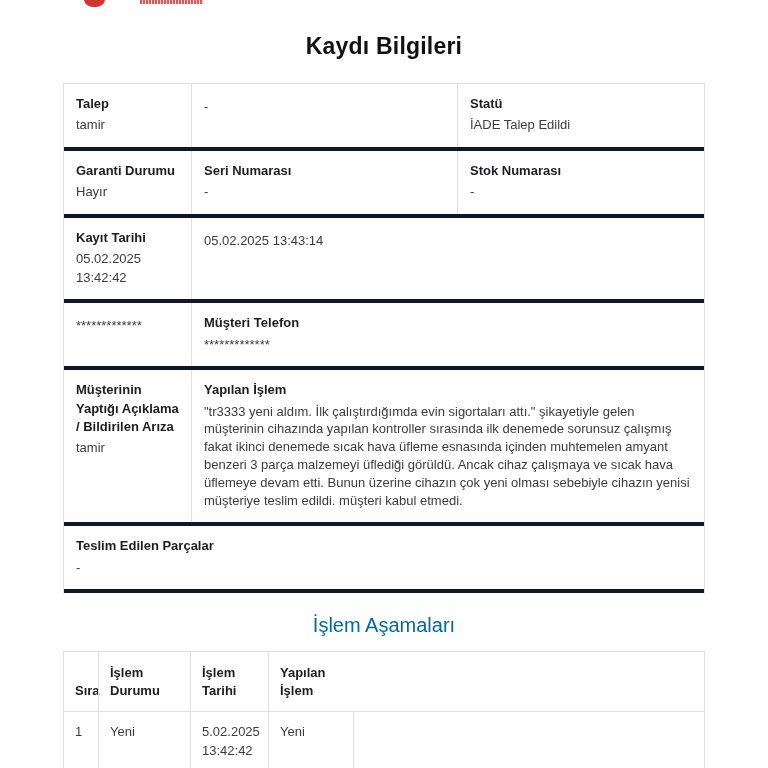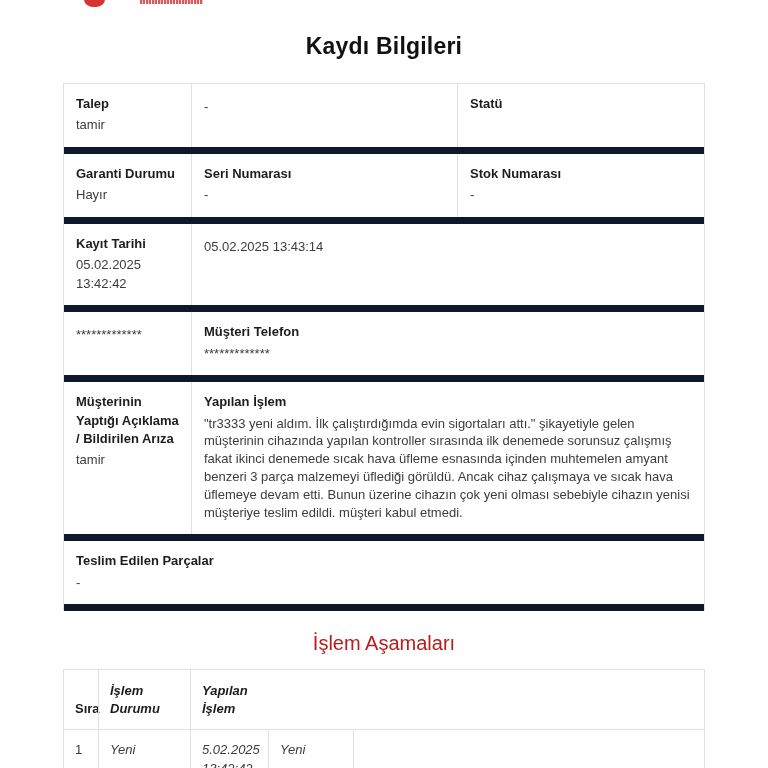--- a/index.html
+++ b/index.html
@@ -24,43 +24,43 @@
   }
 
   
   .page-title {
     margin-top: 33px; margin-bottom: 23px;
     text-align: center; font-size: 23px; font-weight: 700; color: #111;
     letter-spacing: .2px;
   }
   .section-title {
     margin-top: 21px; margin-bottom: 14px;
-    text-align: center; font-size: 20px; font-weight: 400; color: #b91c1c;
+    text-align: center; font-size: 20px; font-weight: 400; color: #0369a1;
   }
 
   
   .record-table {
     margin: 0 63px; border: 1px solid #e0e0e0; border-bottom: none; background: #fff;
   }
-  .rt-row { display: grid; grid-template-columns: 127px 266px 1fr; border-bottom: 7px solid #0f172a; }
+  .rt-row { display: grid; grid-template-columns: 127px 266px 1fr; border-bottom: 4px solid #0f172a; }
   .rt-row.span23 { grid-template-columns: 127px 1fr; }
   .rt-row.span-all { grid-template-columns: 1fr; }
   .rt-cell { padding: 11px 12px 12px 12px; }
   .rt-cell + .rt-cell { border-left: 1px solid #e0e0e0; }
   .rt-label { font-weight: 700; font-size: 13px; line-height: 1.42; color: #1d1d1f; }
   .rt-value { font-size: 13px; line-height: 1.42; color: #3c3c3e; margin-top: 3px; }
   .rt-value.para { line-height: 1.38; }
 
   
   .stages-table {
     margin: 0 63px; border: 1px solid #e0e0e0; border-bottom: none; background: #fff;
   }
   .st-row { display: grid; grid-template-columns: 34px 92px 78px 85px 1fr; border-bottom: 1px solid #e0e0e0; }
   .st-cell { padding: 11px 11px 12px 11px; font-size: 13px; line-height: 1.4; color: #3c3c3e; }
-  .st-cell + .st-cell { border-left: 1px solid #e0e0e0; font-style: italic; }
+  .st-cell + .st-cell { border-left: 1px solid #e0e0e0; }
   .st-head .st-cell { display: flex; align-items: flex-end; font-weight: 700; color: #1d1d1f; padding-top: 12px; padding-bottom: 11px; min-height: 50px; }
   .st-body .st-cell { align-self: stretch; }
   .st-row.data { min-height: 53px; }
   .st-note { line-height: 1.42; }
 </style>
 </head>
 <body>
 
 <div class="brand-strip">
   <div class="logo-mark"></div>
@@ -74,20 +74,21 @@
   <div class="rt-row">
     <div class="rt-cell">
       <div class="rt-label">Talep</div>
       <div class="rt-value">tamir</div>
     </div>
     <div class="rt-cell">
       <div class="rt-value">-</div>
     </div>
     <div class="rt-cell">
       <div class="rt-label">Statü</div>
+      <div class="rt-value">İADE Talep Edildi</div>
     </div>
   </div>
 
   <div class="rt-row">
     <div class="rt-cell">
       <div class="rt-label">Garanti Durumu</div>
       <div class="rt-value">Hayır</div>
     </div>
     <div class="rt-cell">
       <div class="rt-label">Seri Numarası</div>
@@ -139,20 +140,21 @@
 
 </div>
 
 <h2 class="section-title">İşlem Aşamaları</h2>
 
 <div class="stages-table">
 
   <div class="st-row st-head">
     <div class="st-cell">Sıra</div>
     <div class="st-cell">İşlem Durumu</div>
+    <div class="st-cell">İşlem Tarihi</div>
     <div class="st-cell">Yapılan İşlem</div>
   </div>
 
   <div class="st-row st-body data">
     <div class="st-cell">1</div>
     <div class="st-cell">Yeni</div>
     <div class="st-cell">5.02.2025 13:42:42</div>
     <div class="st-cell">Yeni</div>
     <div class="st-cell st-note"></div>
   </div>

